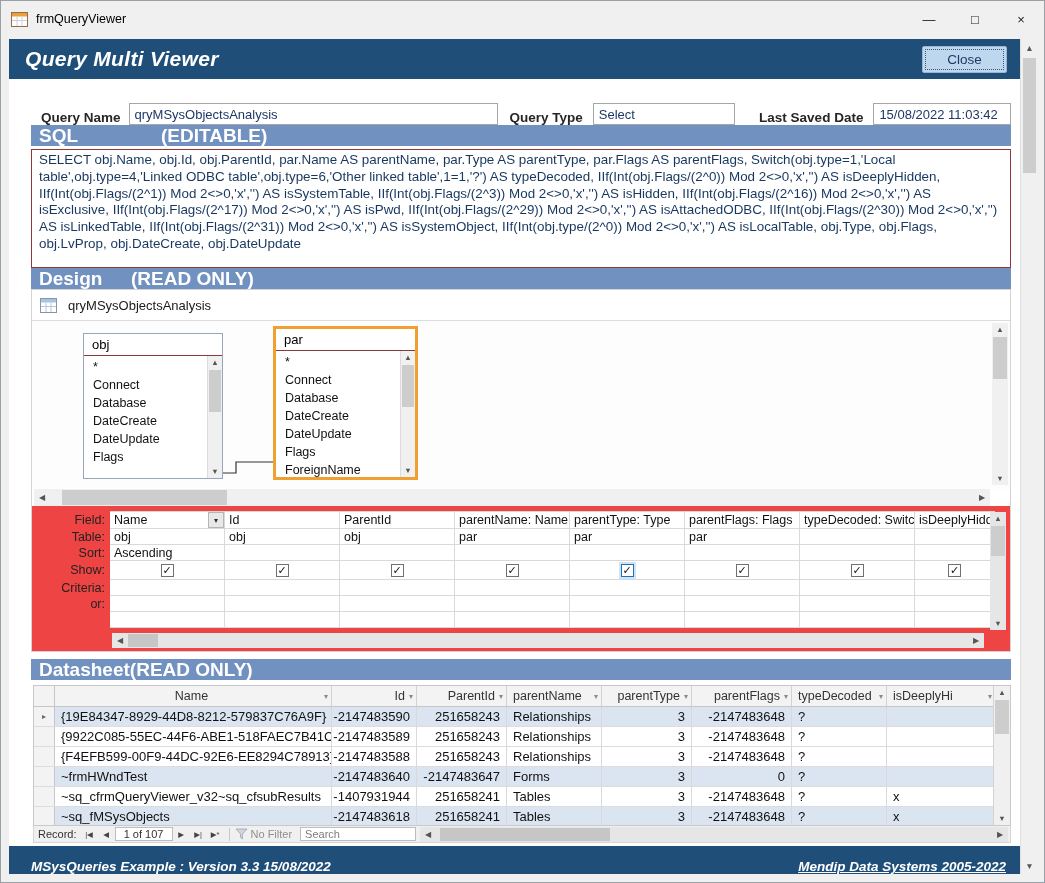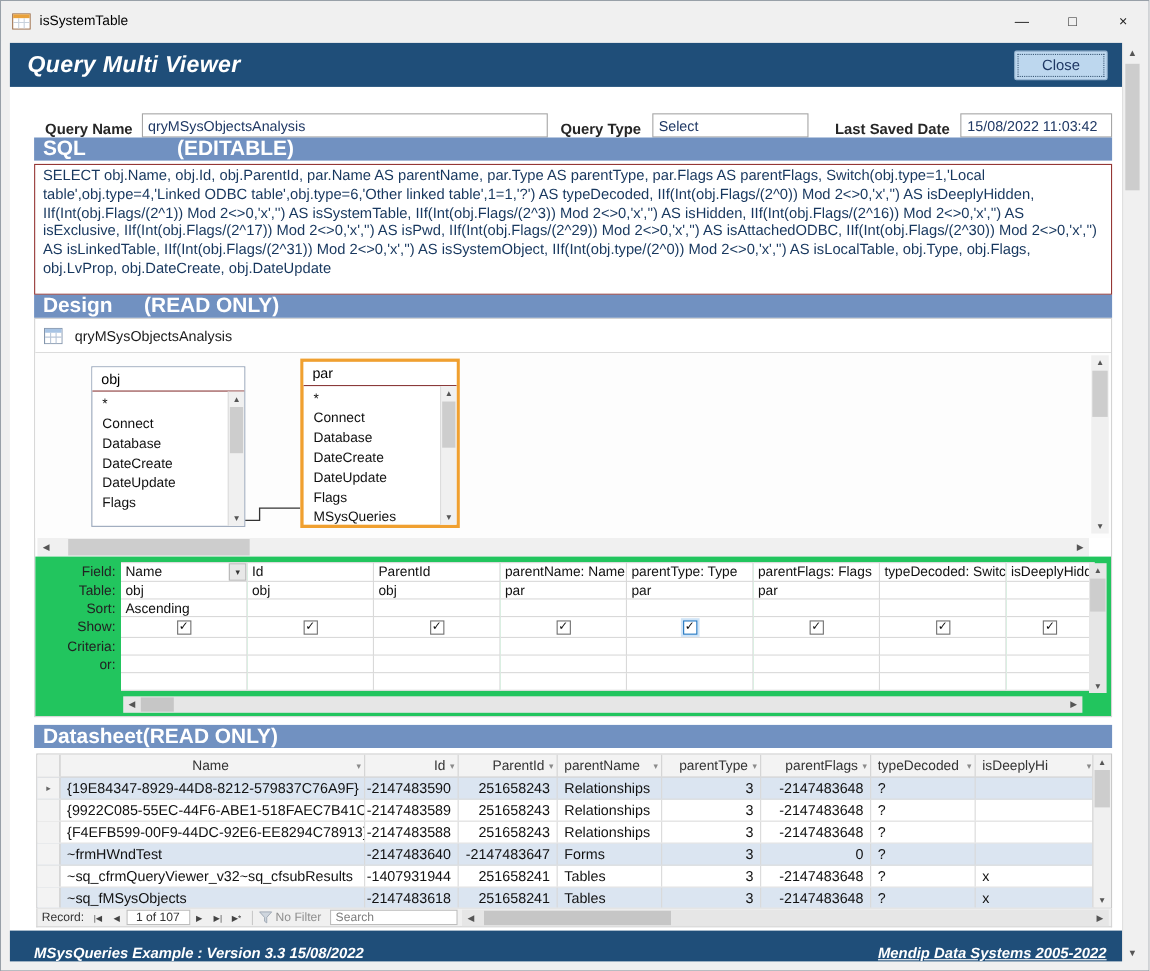--- a/index.html
+++ b/index.html
@@ -65,21 +65,21 @@
   .strack { flex:1; position:relative; }
   .sthumb { position:absolute; left:1px; right:1px; top:1px; height:42px; background:#cdcdcd; }
   .join-svg { position:absolute; left:188px; top:132px; }
   .canvas-vscroll { position:absolute; right:2px; top:2px; width:16px; height:162px; background:#f0f0f0;
                     display:flex; flex-direction:column; }
   .hscroll { height:17px; flex:0 0 17px; margin:0 20px 0 2px; background:#f0f0f0; display:flex; align-items:stretch; }
   .harr { width:16px; font-size:8px; color:#555; display:flex; align-items:center; justify-content:center; }
   .htrack { flex:1; position:relative; }
   .hthumb { position:absolute; top:1px; bottom:1px; left:12px; width:165px; background:#cdcdcd; }
 
-  .grid-area { flex:1; background:#22c55e; position:relative; padding-top:5px; overflow:hidden; }
+  .grid-area { flex:1; background:#ef4444; position:relative; padding-top:5px; overflow:hidden; }
   .grid-body { display:flex; }
   .grid-labels { width:78px; flex:0 0 78px; font-size:12.5px; color:#222; text-align:right; padding-right:5px; }
   .glab-field { height:18px; line-height:18px; } .glab { height:16px; line-height:16px; } .glab-show { height:19px; line-height:19px; }
   .gcol { width:115px; flex:0 0 115px; background:#fff; }
   .gcol-last { width:80px; flex:0 0 80px; overflow:hidden; }
   .gcell { border-right:1px solid #d9d9d9; border-bottom:1px solid #d9d9d9; font-size:12.5px; color:#111;
            white-space:nowrap; overflow:hidden; padding-left:4px; display:flex; align-items:center; }
   .gfield { height:18px; border-top:1px solid #d9d9d9; }
   .grow { height:16px; }
   .gshow { height:19px; justify-content:center; padding-left:0; }
@@ -154,21 +154,21 @@
 <div class="window">
 
   <div class="titlebar">
     <svg class="titlebar-icon" viewBox="0 0 17 15">
       <rect x="0.5" y="0.5" width="16" height="14" fill="#fff" stroke="#9b6a43"></rect>
       <rect x="1" y="1" width="15" height="3.5" fill="#e9a13b"></rect>
       <line x1="1" y1="8.5" x2="16" y2="8.5" stroke="#c9d2dc"></line>
       <line x1="6" y1="4.5" x2="6" y2="14" stroke="#c9d2dc"></line>
       <line x1="11" y1="4.5" x2="11" y2="14" stroke="#c9d2dc"></line>
     </svg>
-    <span class="titlebar-title">isSystemTable</span>
+    <span class="titlebar-title">frmQueryViewer</span>
     <div class="win-controls">
       <div class="win-btn">
           <span>—</span>
         </div>
       <div class="win-btn">
           <span>□</span>
         </div>
       <div class="win-btn">
           <span>×</span>
         </div>
@@ -246,21 +246,21 @@
           <div class="tbox tbox-par">
             <div class="tbox-title">par</div>
             <div class="tbox-body">
               <div class="tbox-list">
                 <div>*</div>
                 <div>Connect</div>
                 <div>Database</div>
                 <div>DateCreate</div>
                 <div>DateUpdate</div>
                 <div>Flags</div>
-                <div>MSysQueries</div>
+                <div>ForeignName</div>
               </div>
               <div class="tbox-scroll">
                 <div class="sarrow">▲</div>
                 <div class="strack">
                     <div class="sthumb"></div>
                   </div>
                 <div class="sarrow">▼</div>
               </div>
             </div>
           </div>

